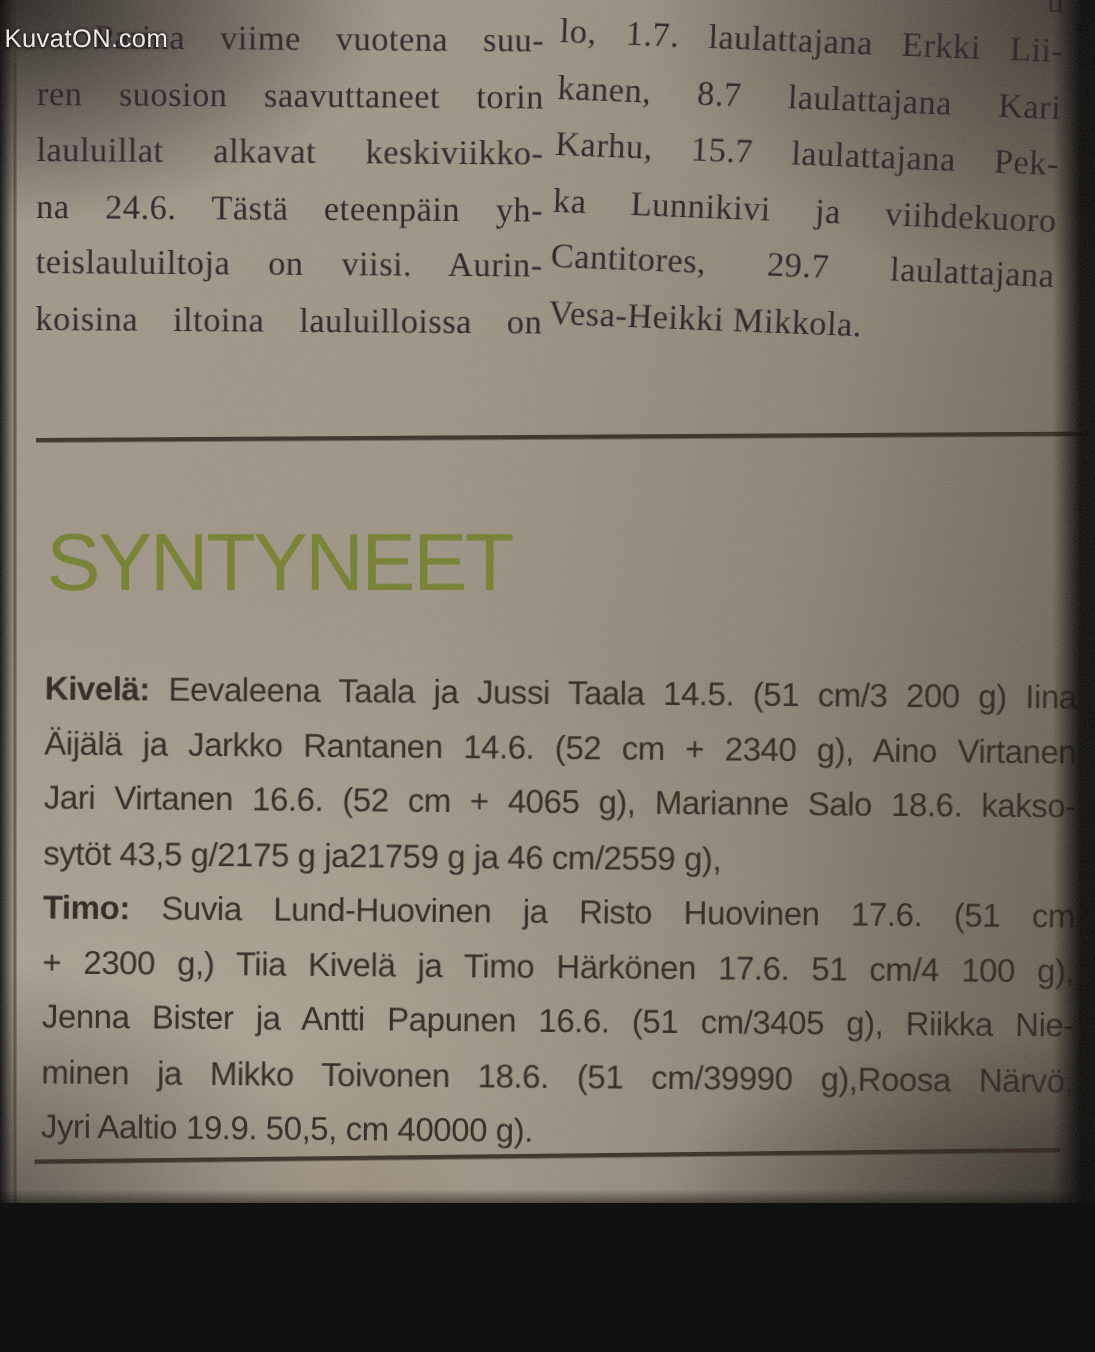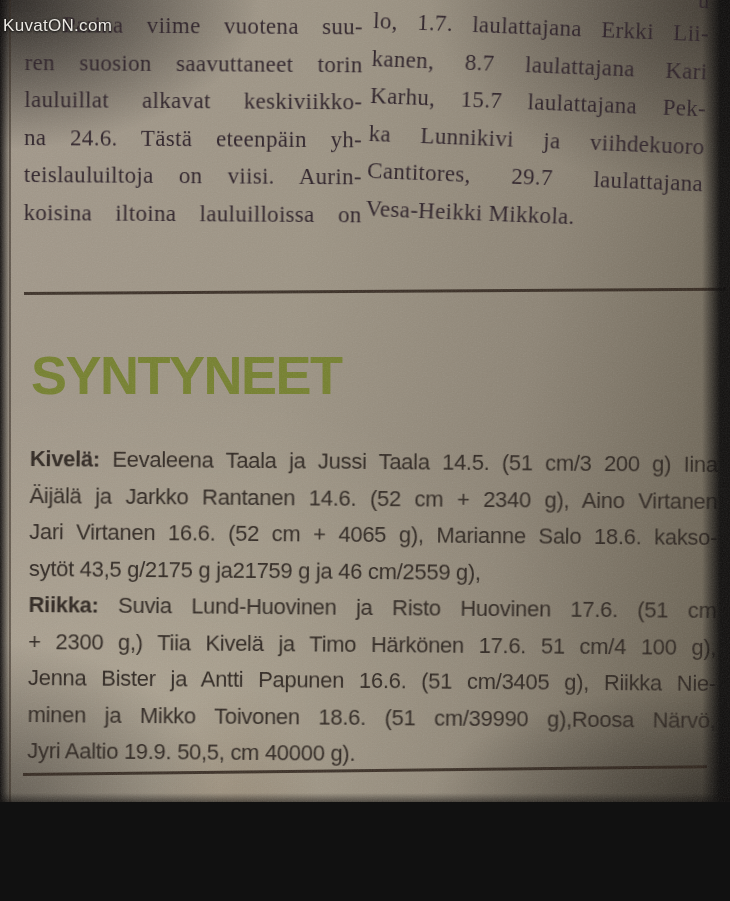--- a/index.html
+++ b/index.html
@@ -34,21 +34,21 @@
   .sline{height:37.5px;line-height:37.5px;text-align:justify;text-align-last:justify;}
   .sline.indent{padding-left:38px;}
   .sline.endl{text-align-last:left;}
   .edge-frag{position:absolute;left:698px;top:-12px;font-family:"Liberation Serif",serif;
     font-size:23px;color:#2b1f26;transform:rotate(3deg);filter:blur(.4px);}
   
   .rule{position:absolute;background:rgba(42,30,22,.85);height:2.5px;filter:blur(.3px);}
   .rule1{left:24px;top:292px;width:702px;transform:rotate(-.35deg);transform-origin:0 0;}
   .rule2{left:23px;top:773px;width:684px;transform:rotate(-.65deg);transform-origin:0 0;}
   
-  .greenhead{position:absolute;font-weight:bold;letter-spacing:-1.5px;
+  .greenhead{position:absolute;font-weight:normal;letter-spacing:-1.5px;
     filter:blur(.3px);}
   .head-syntyneet{left:31px;top:344px;font-size:54px;color:#75802e;}
   .head-sudokut{left:31px;top:817px;font-size:52px;color:#8b9140;}
   
   .body-block{position:absolute;left:30px;top:441px;width:688px;color:#2e2620;
     font-size:22px;letter-spacing:-.3px;transform:rotate(.5deg);transform-origin:0 0;
     filter:blur(.3px);}
   .bline{height:36.5px;line-height:36.5px;text-align:justify;text-align-last:justify;}
   .bline.endl{text-align-last:left;}
   .bline b{font-weight:bold;}
@@ -82,21 +82,21 @@
 
   <div class="rule rule1"></div>
 
   <div class="greenhead head-syntyneet">SYNTYNEET</div>
 
   <div class="body-block">
     <div class="bline"><b>Kivelä:</b><span> Eevaleena Taala ja Jussi Taala 14.5. (51 cm/3 200 g) Iina</span></div>
     <div class="bline"><b></b><span>Äijälä ja Jarkko Rantanen 14.6. (52 cm + 2340 g), Aino Virtanen</span></div>
     <div class="bline"><b></b><span>Jari Virtanen 16.6. (52 cm + 4065 g), Marianne Salo 18.6. kakso-</span></div>
     <div class="bline endl"><b></b><span>sytöt 43,5 g/2175 g ja21759 g ja 46 cm/2559 g),</span></div>
-    <div class="bline"><b>Riikka:</b><span> Suvia Lund-Huovinen ja Risto Huovinen 17.6. (51 cm</span></div>
+    <div class="bline"><b>Timo:</b><span> Suvia Lund-Huovinen ja Risto Huovinen 17.6. (51 cm</span></div>
     <div class="bline"><b></b><span>+ 2300 g,) Tiia Kivelä ja Timo Härkönen 17.6. 51 cm/4 100 g),</span></div>
     <div class="bline"><b></b><span>Jenna Bister ja Antti Papunen 16.6. (51 cm/3405 g), Riikka Nie-</span></div>
     <div class="bline"><b></b><span>minen ja Mikko Toivonen 18.6. (51 cm/39990 g),Roosa Närvö,</span></div>
     <div class="bline endl"><b></b><span>Jyri Aaltio 19.9. 50,5, cm 40000 g).</span></div>
   </div>
 
   <div class="rule rule2"></div>
   <div class="subhead">Helppo</div>
 
   <div class="colrule"></div>

